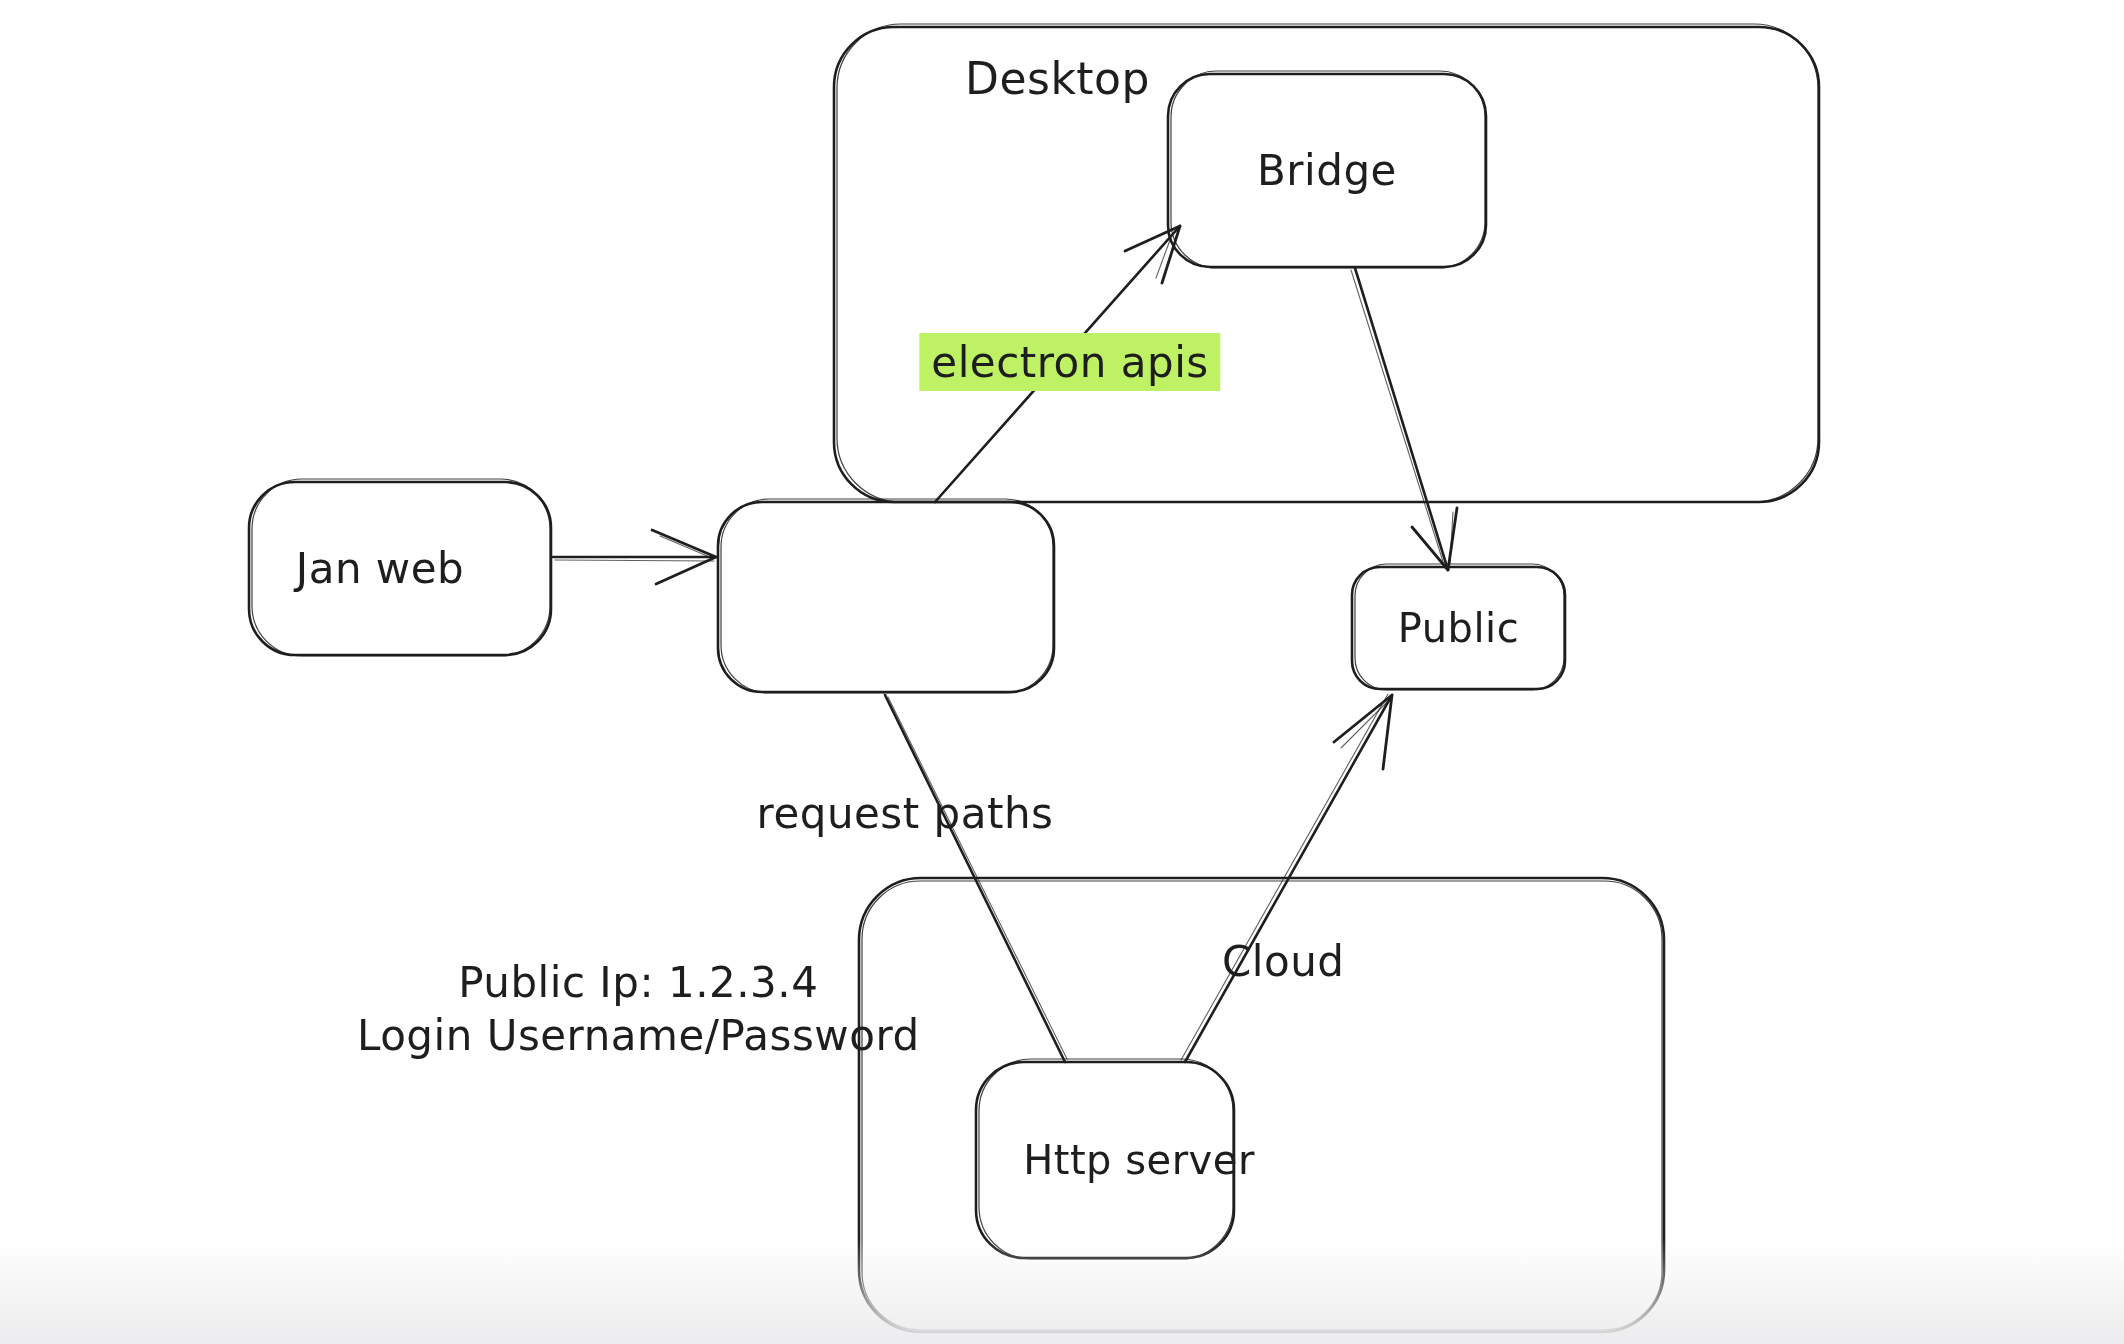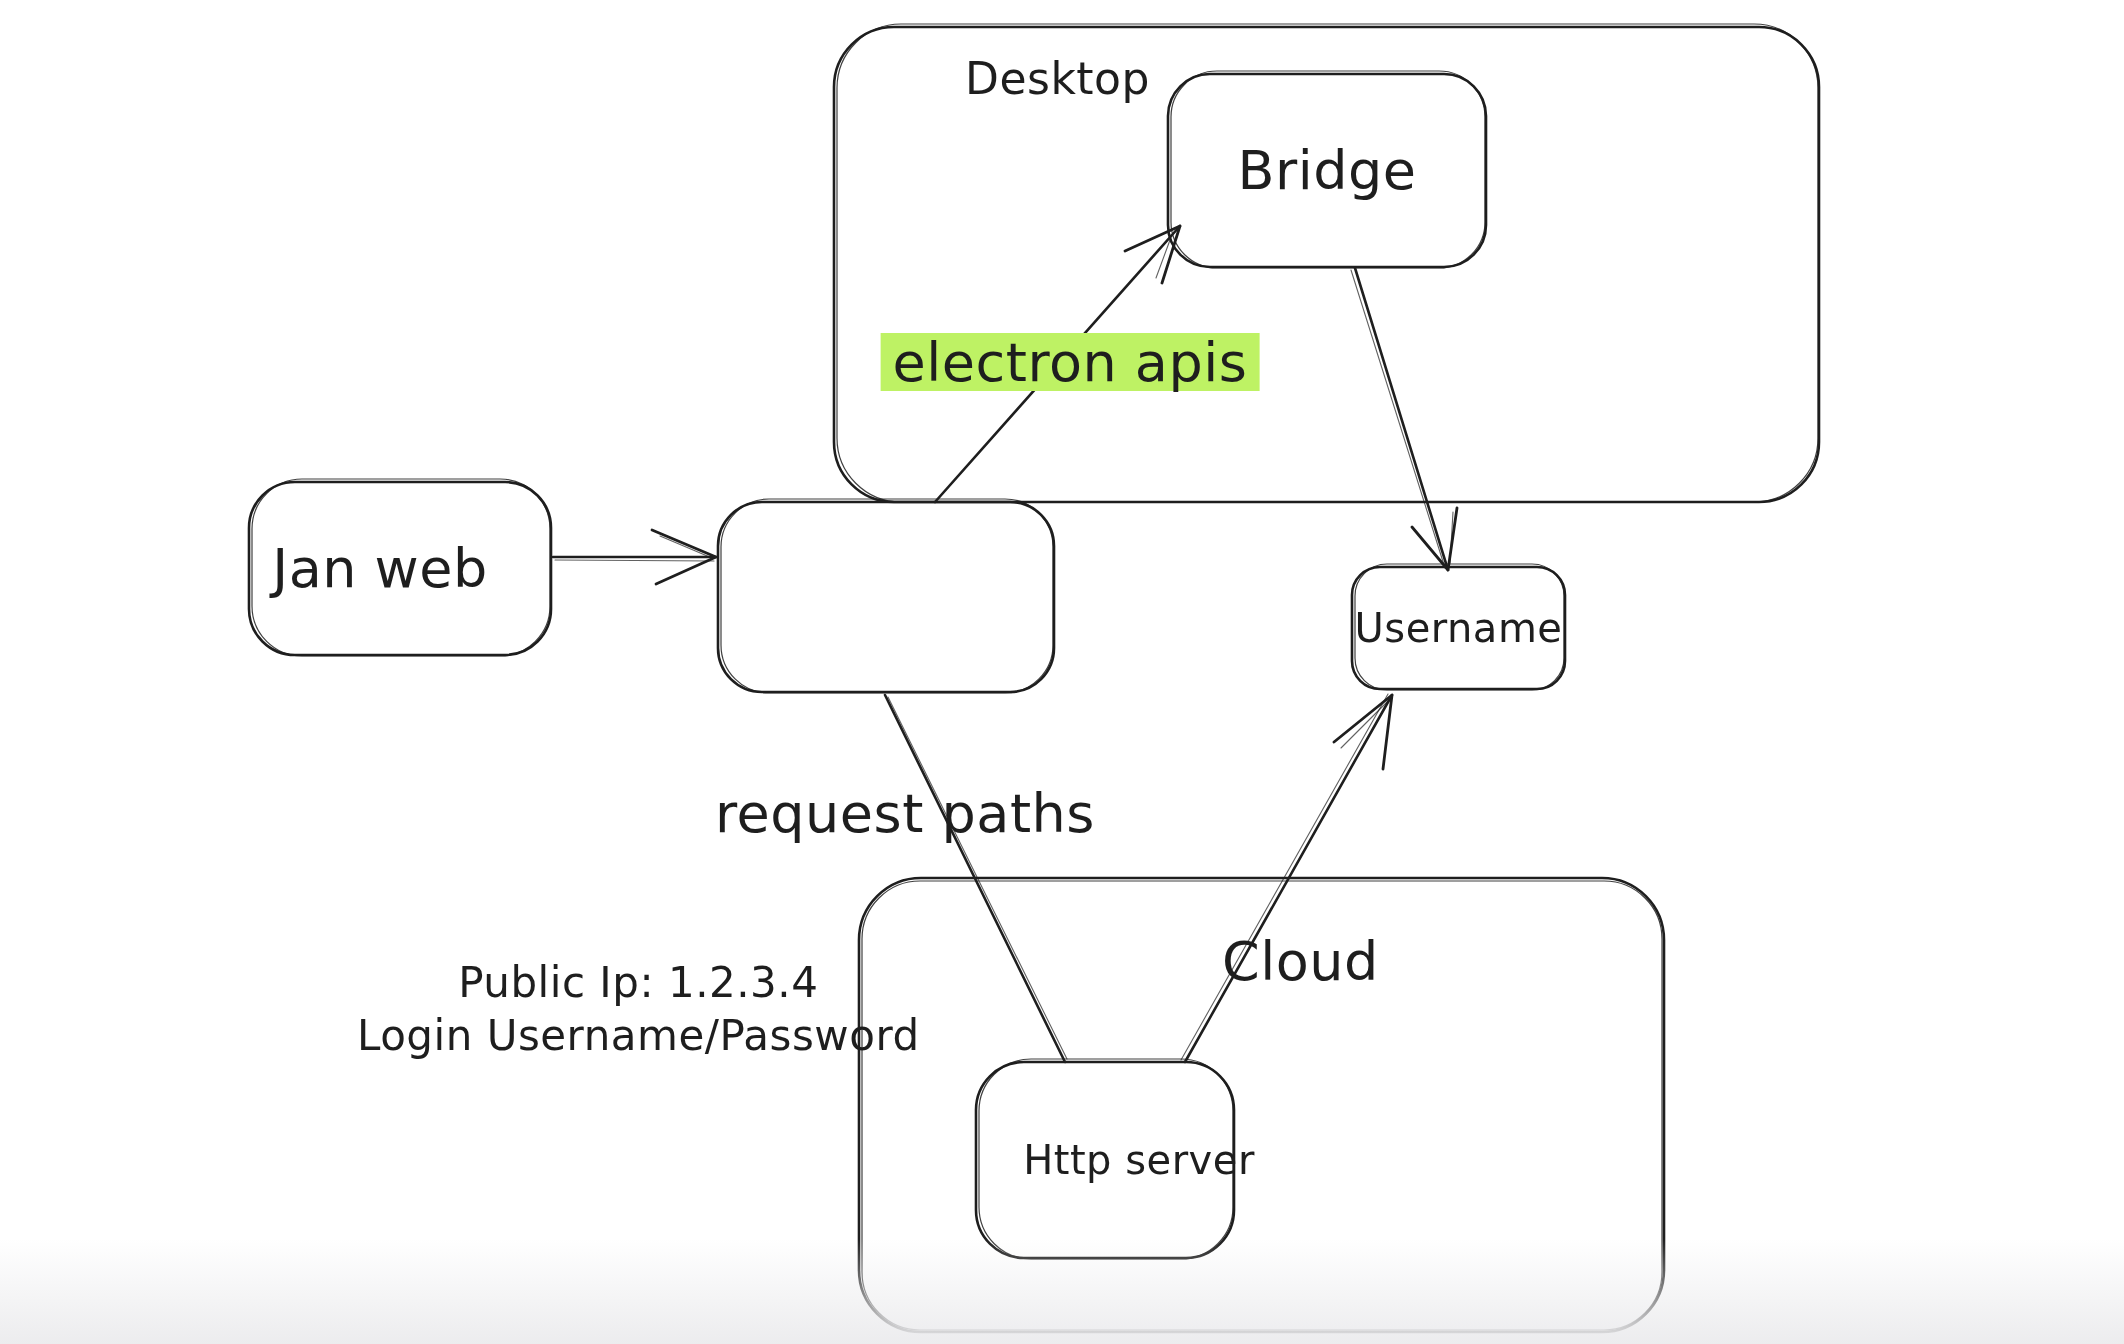--- a/index.html
+++ b/index.html
@@ -19,21 +19,21 @@
   .shape-echo { fill:none; stroke:#1e1e1e; stroke-width:1.2; stroke-linecap:round; stroke-linejoin:round; opacity:0.85; }
   .wire       { fill:none; stroke:#1e1e1e; stroke-width:2.6; stroke-linecap:round; stroke-linejoin:round; }
   .wire-echo  { fill:none; stroke:#1e1e1e; stroke-width:1.1; stroke-linecap:round; stroke-linejoin:round; opacity:0.7; }
   .arrowhead  { fill:none; stroke:#1e1e1e; stroke-width:2.8; stroke-linecap:round; stroke-linejoin:round; }
 
   
   .label {
     position:absolute;
     display:flex; align-items:center; justify-content:center;
     color:#1e1e1e;
-    font-size:54px;
+    font-size:42px;
     letter-spacing:0.5px;
     white-space:nowrap;
     user-select:none;
   }
   .label-bridge      { left:1168px; top:74px;  width:318px; height:193px; }
   .label-janweb      { left:249px;  top:482px; width:262px; height:173px; }
   .label-middleware  { left:718px;  top:502px; width:336px; height:190px; }
   .label-plugins     { left:1352px; top:567px; width:213px; height:122px; font-size:40px; }
   .label-httpserver  { left:976px;  top:1062px;width:258px; height:196px; font-size:40px;margin-left:34px; }
 
@@ -133,21 +133,21 @@
       <path class="arrowhead" d="M1334,742 L1392,695 L1383,769"></path>
       <path class="wire-echo" d="M1341,748 L1388,701"></path>
     </g>
   </svg>
 
   <div class="label label-desktop">Desktop</div>
   <div class="label label-cloud">Cloud</div>
 
   <div class="label label-bridge">Bridge</div>
   <div class="label label-janweb">Jan web</div>
-  <div class="label label-plugins">Username</div>
+  <div class="label label-plugins">Public</div>
   <div class="label label-httpserver">Http server</div>
 
   <div class="label label-electron">electron apis</div>
   <div class="label label-requests">request paths</div>
 
   <div class="annotation">
     <div>Public Ip: 1.2.3.4</div>
     <div>Login Username/Password</div>
   </div>
 

